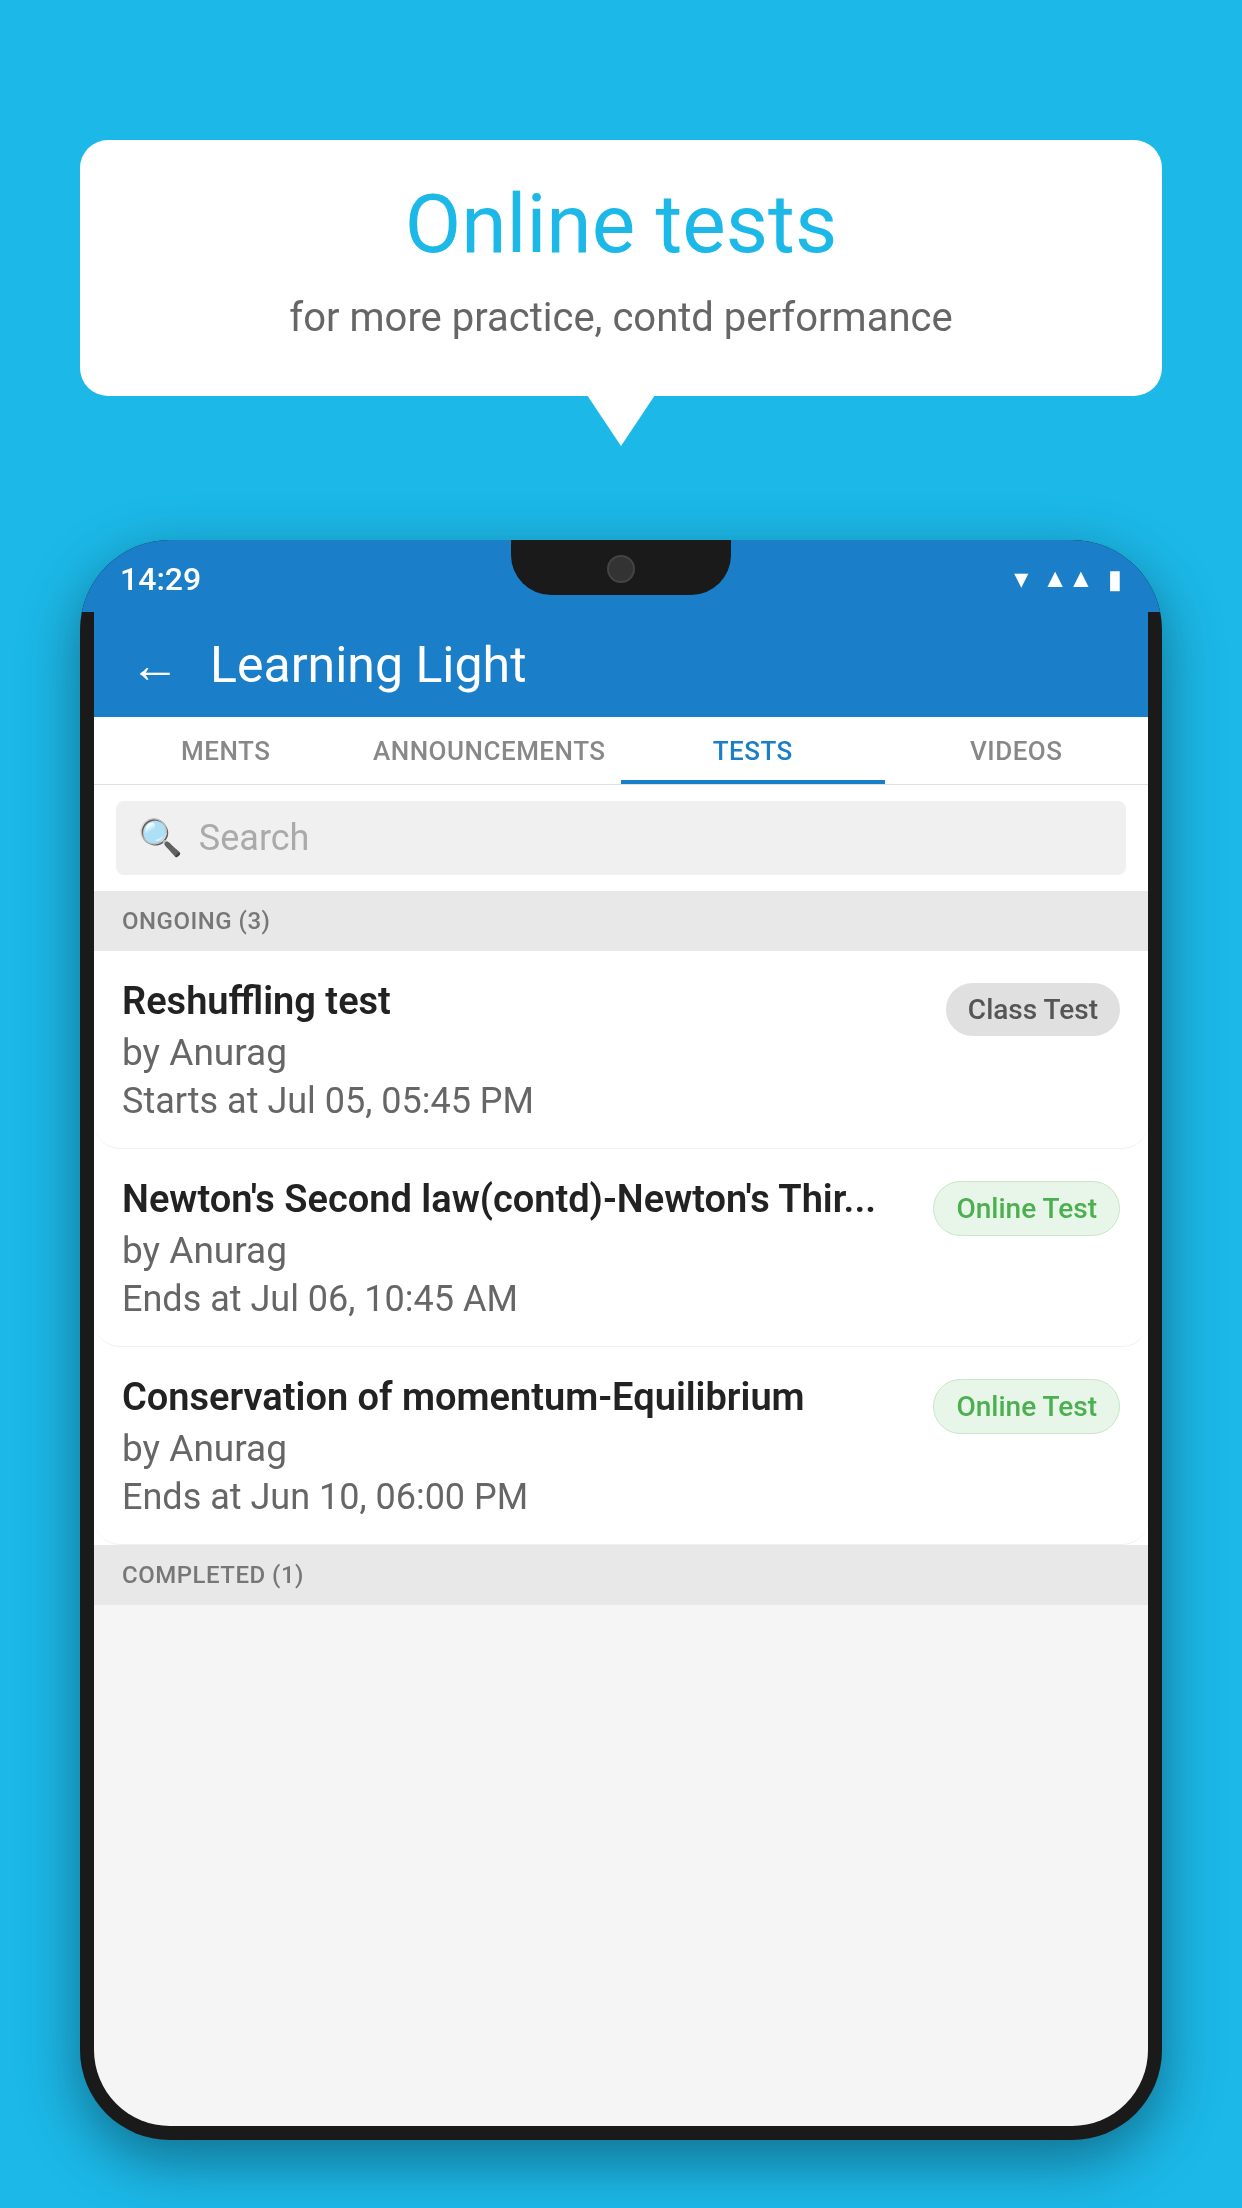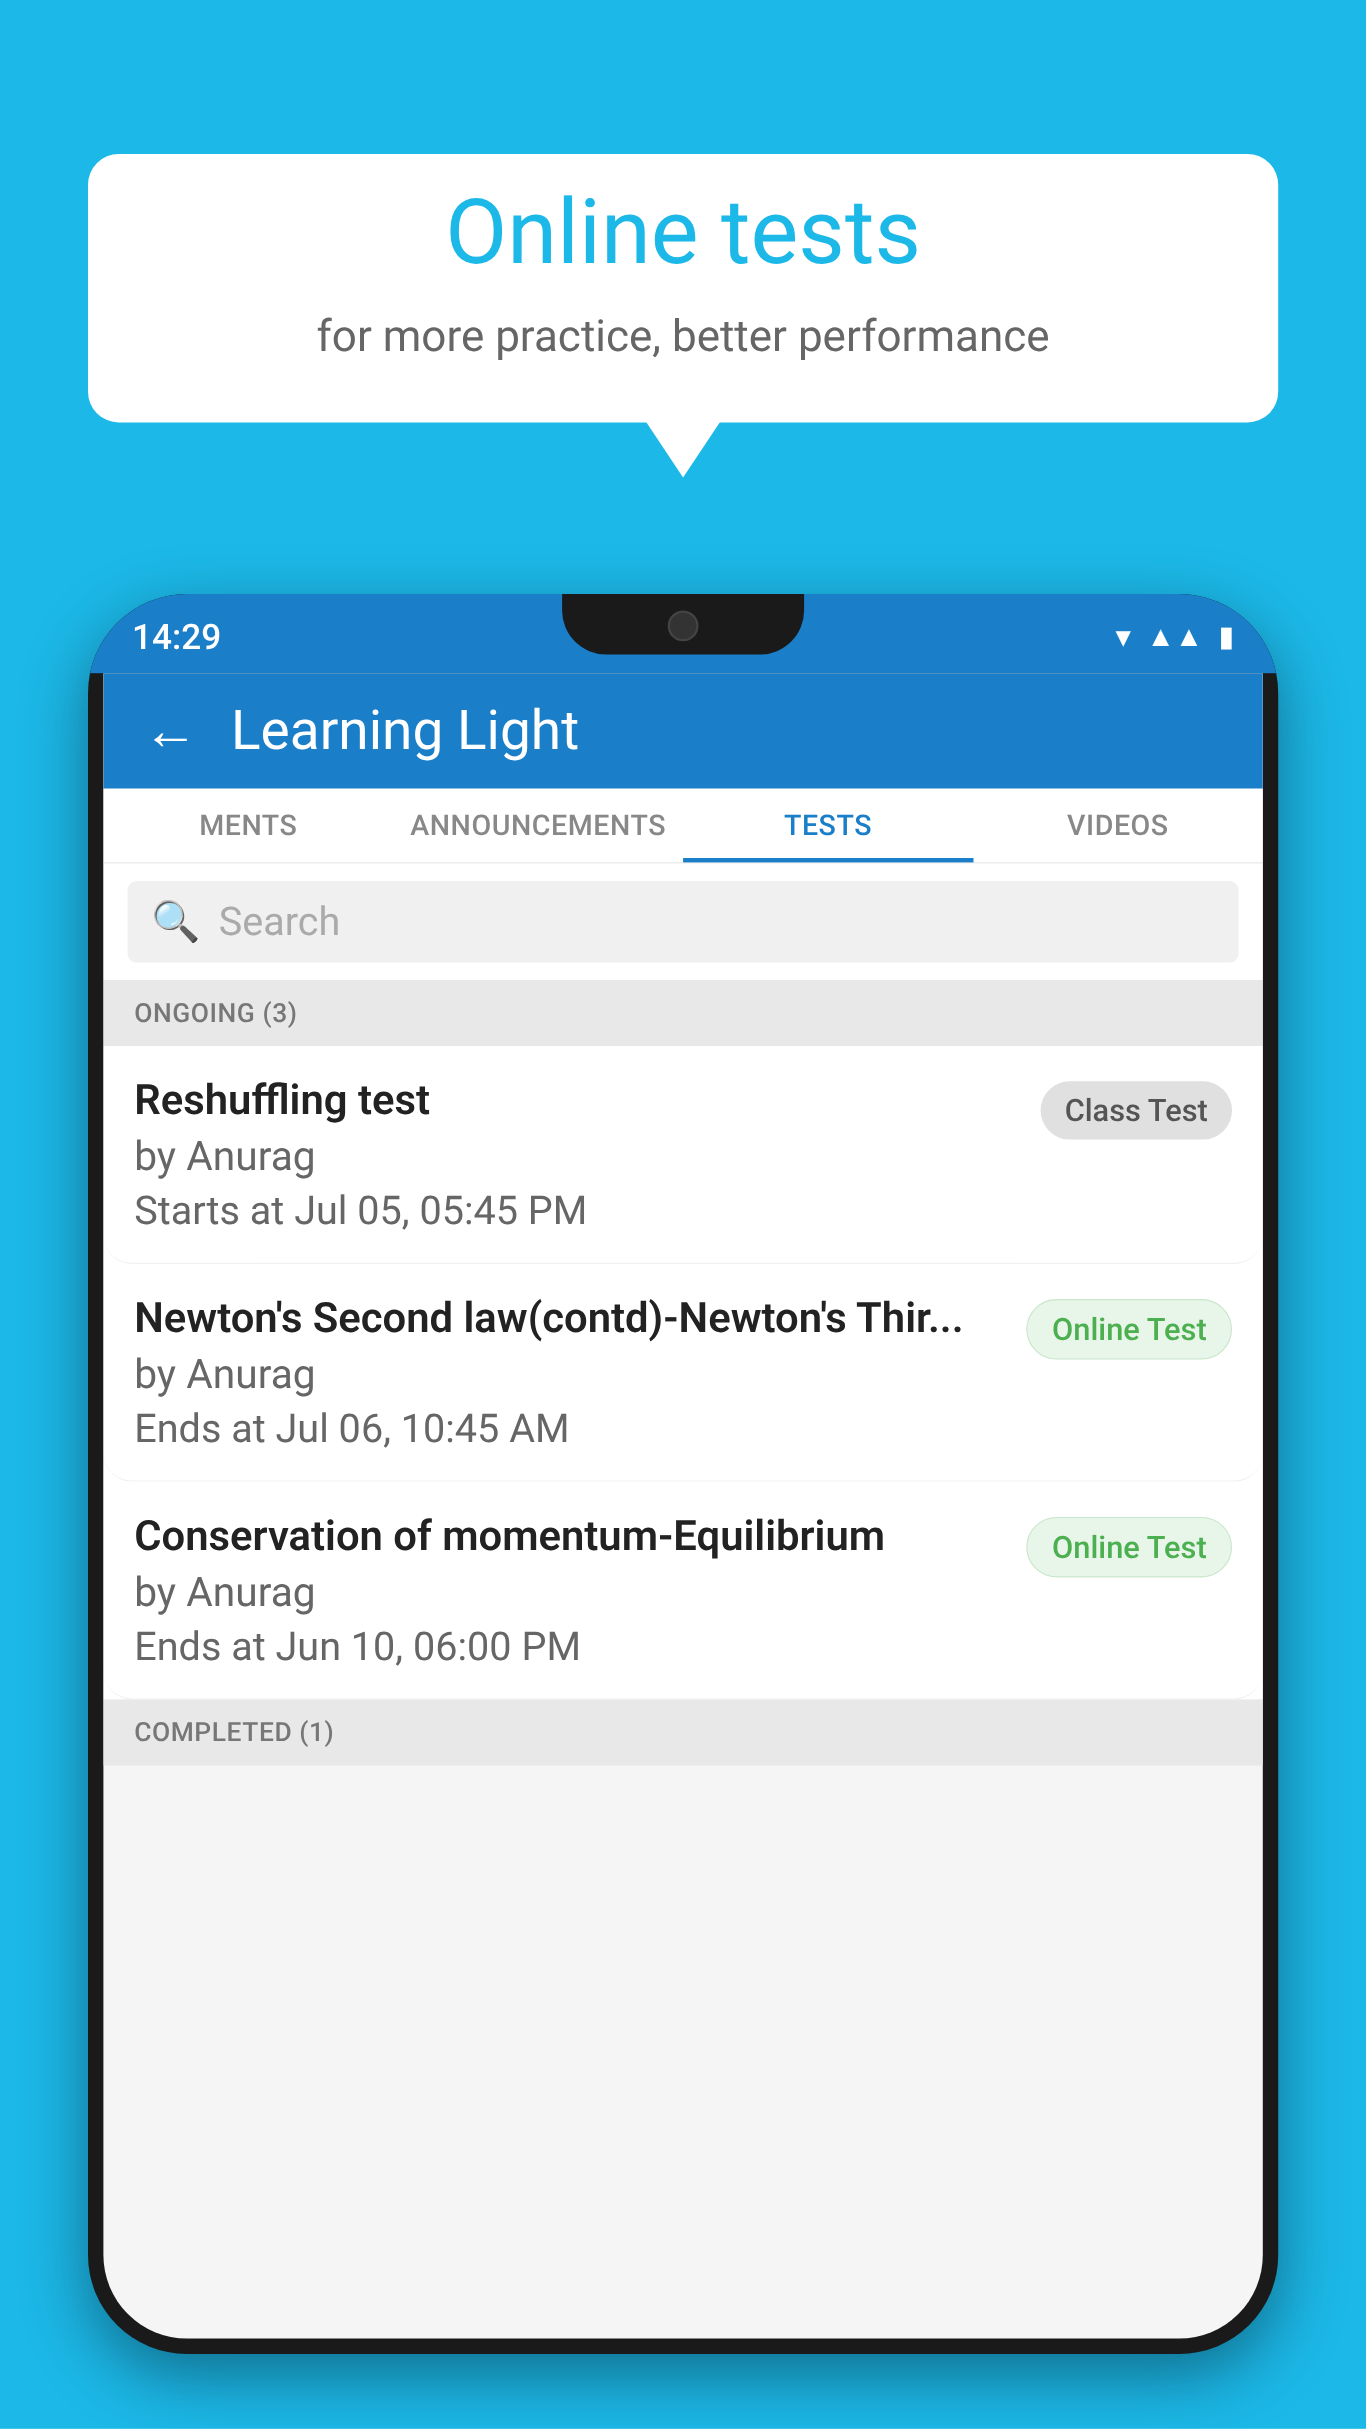--- a/index.html
+++ b/index.html
@@ -17,21 +17,21 @@
     .speech-bubble-container {
       position: absolute;
       top: 140px;
       left: 80px;
       right: 80px;
     }
 
     .speech-bubble {
       background: white;
       border-radius: 28px;
-      padding: 24px 70px 55px;
+      padding: 36px 70px 55px;
       text-align: center;
       position: relative;
     }
 
     .speech-bubble::after {
       content: '';
       position: absolute;
       bottom: -50px;
       left: 50%;
       transform: translateX(-50%);
@@ -310,21 +310,21 @@
       background: #e8e8e8;
       padding: 16px 28px;
     }
   </style>
 </head>
 <body>
 
 <div class="speech-bubble-container">
   <div class="speech-bubble">
     <h1>Online tests</h1>
-    <p>for more practice, better performance</p>
+    <p>for more practice, contd performance</p>
   </div>
 </div>
 
 <div class="phone-container">
   <div class="phone-frame">
 
     <div class="phone-notch">
       <div class="phone-camera"></div>
     </div>
 

